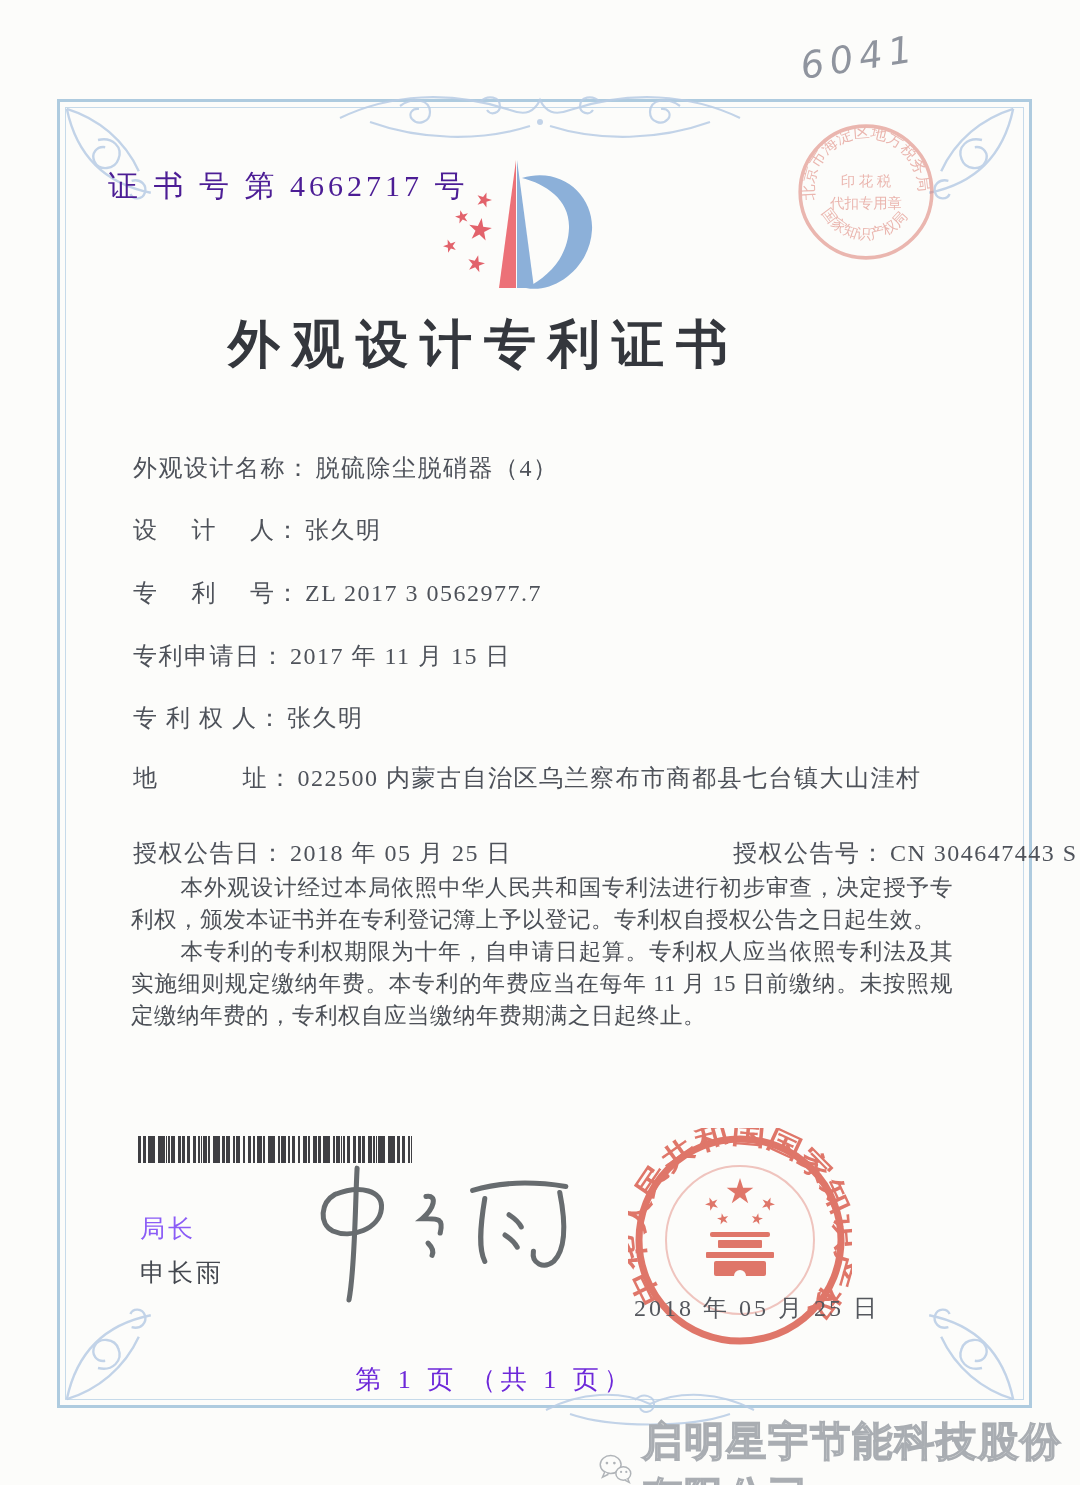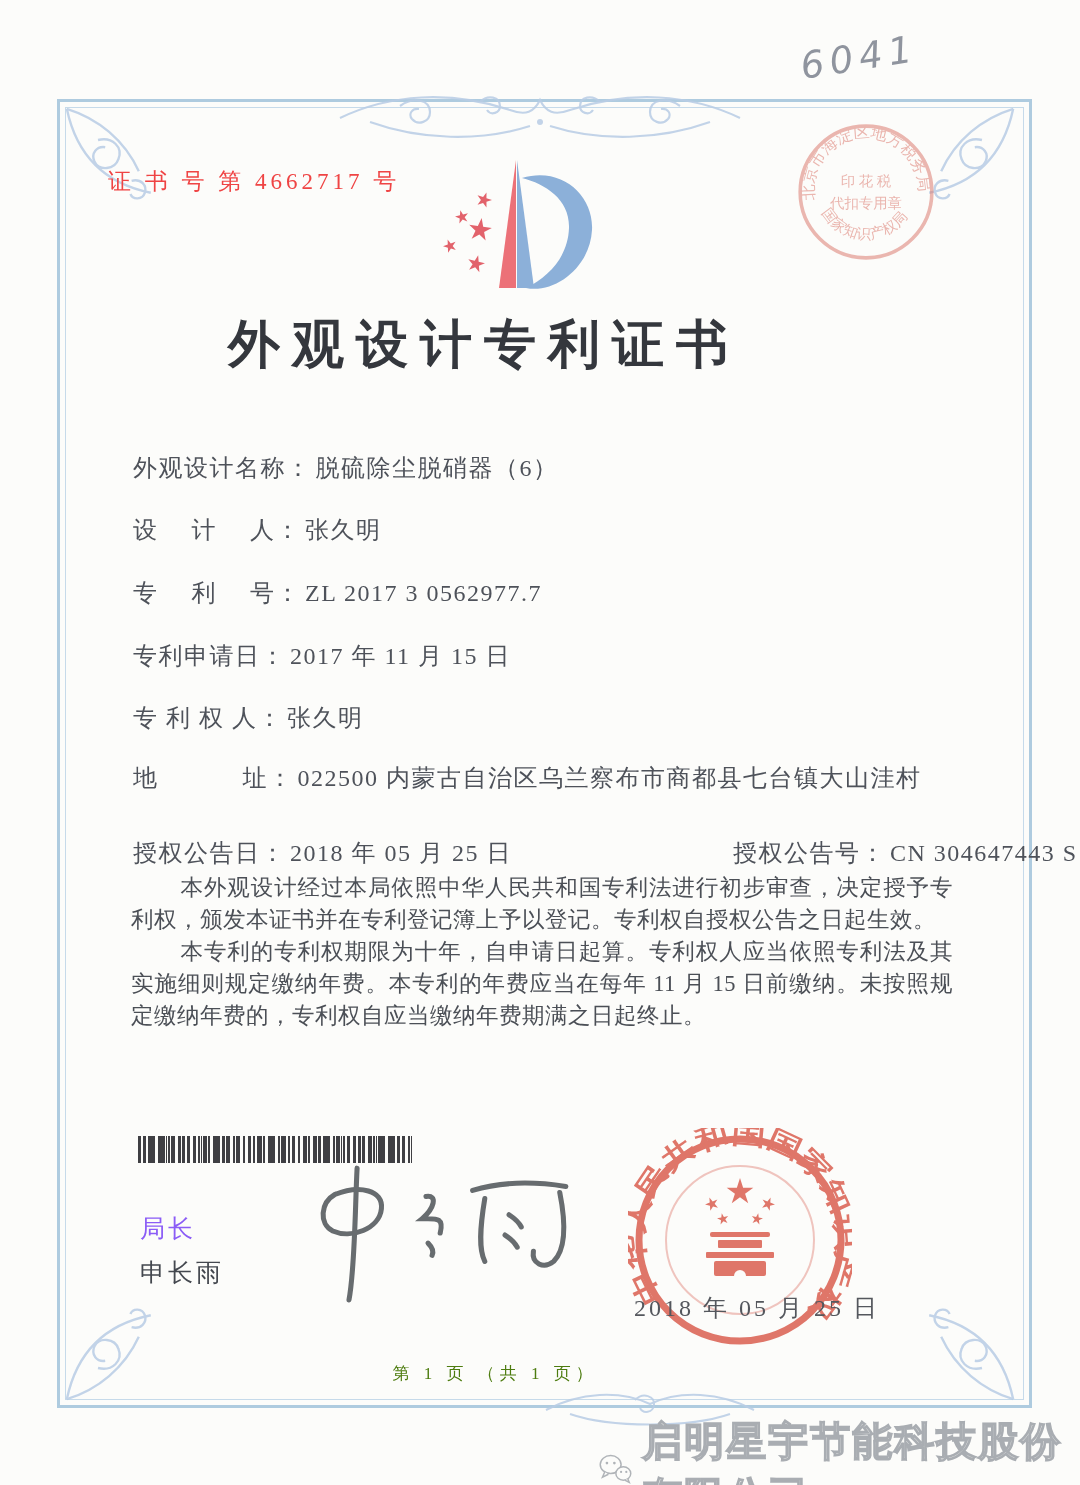--- a/index.html
+++ b/index.html
@@ -12,22 +12,22 @@
   
   .frame-outer{position:absolute; left:57px; top:99px; right:48px; bottom:77px;
     border:3px solid #aecbdf;}
   .frame-inner{position:absolute; left:65px; top:107px; right:56px; bottom:85px;
     border:1px solid #c6daea;}
   .ornament{position:absolute; pointer-events:none; opacity:.85;}
   
   .handwritten{position:absolute; left:800px; top:36px;
     font-family:"DejaVu Sans",sans-serif; font-style:italic;
     font-size:37px; color:#8f949e; letter-spacing:6px; transform:rotate(-9deg);}
-  .cert-no{position:absolute; left:108px; top:166px; font-size:23px;
-    letter-spacing:4px; color:#ef4444;}
+  .cert-no{position:absolute; left:108px; top:166px; font-size:30px;
+    letter-spacing:4px; color:#4c1d95;}
   .logo{position:absolute; left:440px; top:156px; width:158px; height:142px;}
   .top-seal{position:absolute; left:794px; top:120px; width:144px; height:144px; opacity:.55;}
   .title{position:absolute; left:0; top:310px; width:968px; text-align:center;
     font-size:52px; letter-spacing:12px; color:#34373d; font-weight:600;}
   
   .field-row{position:absolute; left:133px; font-size:24px; letter-spacing:1.5px;
     color:#4e525a; white-space:nowrap;}
   .field-row .lbl{margin-right:4px;}
   .grant-no{position:absolute; left:600px; top:0;}
   
@@ -47,21 +47,21 @@
     letter-spacing:3px; color:#8b5cf6;}
   .director-name{position:absolute; left:140px; top:1256px; font-size:25px;
     letter-spacing:3px; color:#44484f;}
   .signature{position:absolute; left:270px; top:1156px; width:312px; height:152px;}
   
   .seal{position:absolute; left:628px; top:1128px; width:224px; height:224px; z-index:1;}
   .seal-date{position:absolute; left:634px; top:1292px; font-size:24px;
     letter-spacing:3px; color:#54575d; z-index:2; white-space:nowrap;}
   
   .footer{position:absolute; left:0; top:1362px; width:990px; text-align:center;
-    font-size:17px; letter-spacing:5px; color:#4d7c0f;}
+    font-size:26px; letter-spacing:5px; color:#6d28d9;}
   .watermark{position:absolute; left:598px; top:1414px; display:flex;
     align-items:center; gap:10px; z-index:3;}
   .watermark .company{
     font-family:"Liberation Sans","DejaVu Sans",sans-serif; font-weight:700;
     font-size:40px; letter-spacing:2px; color:#f7f7f5;
     -webkit-text-stroke:1.4px #a9adb2;}
   svg text{font-family:"Liberation Serif","DejaVu Serif",serif;}
 </style>
 </head>
 <body>
@@ -150,21 +150,21 @@
     <text font-size="14" fill="#dc7d72">
       <textPath href="#ts-bot" startOffset="0" textLength="100" lengthAdjust="spacingAndGlyphs">国家知识产权局</textPath>
     </text>
     <text x="70" y="64" text-anchor="middle" font-size="14" fill="#dc7d72">印 花 税</text>
     <text x="70" y="86" text-anchor="middle" font-size="14" fill="#dc7d72">代扣专用章</text>
   </svg>
 
   <div class="title">外观设计专利证书</div>
 
   <div class="field-row" style="top:452px">
-    <span class="lbl">外观设计名称：</span><span>脱硫除尘脱硝器（6）</span>
+    <span class="lbl">外观设计名称：</span><span>脱硫除尘脱硝器（4）</span>
   </div>
   <div class="field-row" style="top:514px">
     <span class="lbl">设　 计　 人：</span><span>张久明</span>
   </div>
   <div class="field-row" style="top:577px">
     <span class="lbl">专　 利　 号：</span><span>ZL 2017 3 0562977.7</span>
   </div>
   <div class="field-row" style="top:640px">
     <span class="lbl">专利申请日：</span><span>2017 年 11 月 15 日</span>
   </div>

